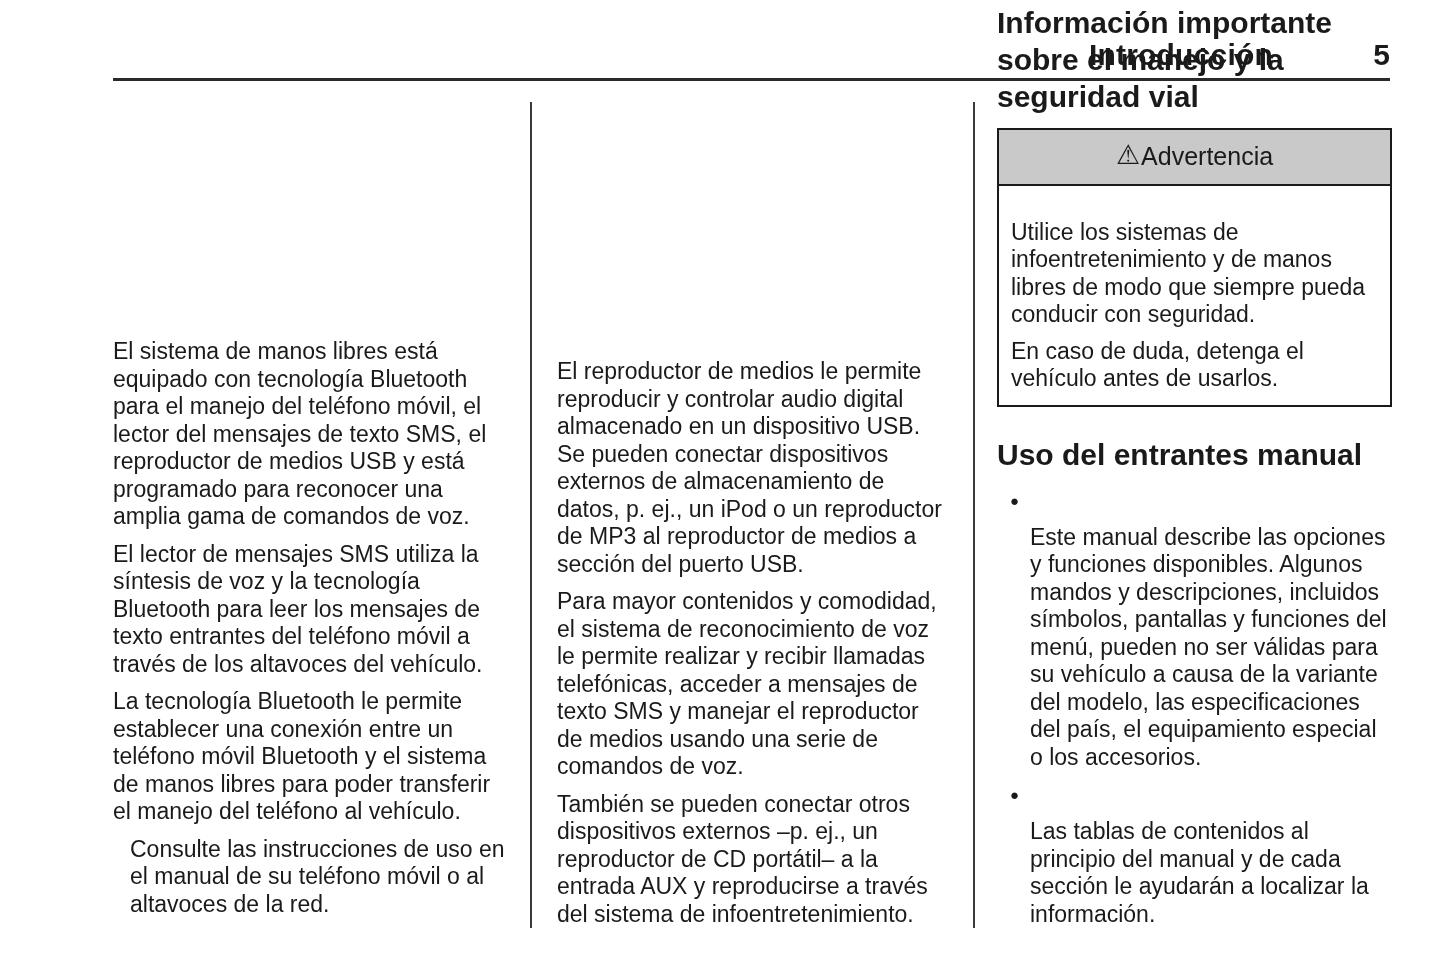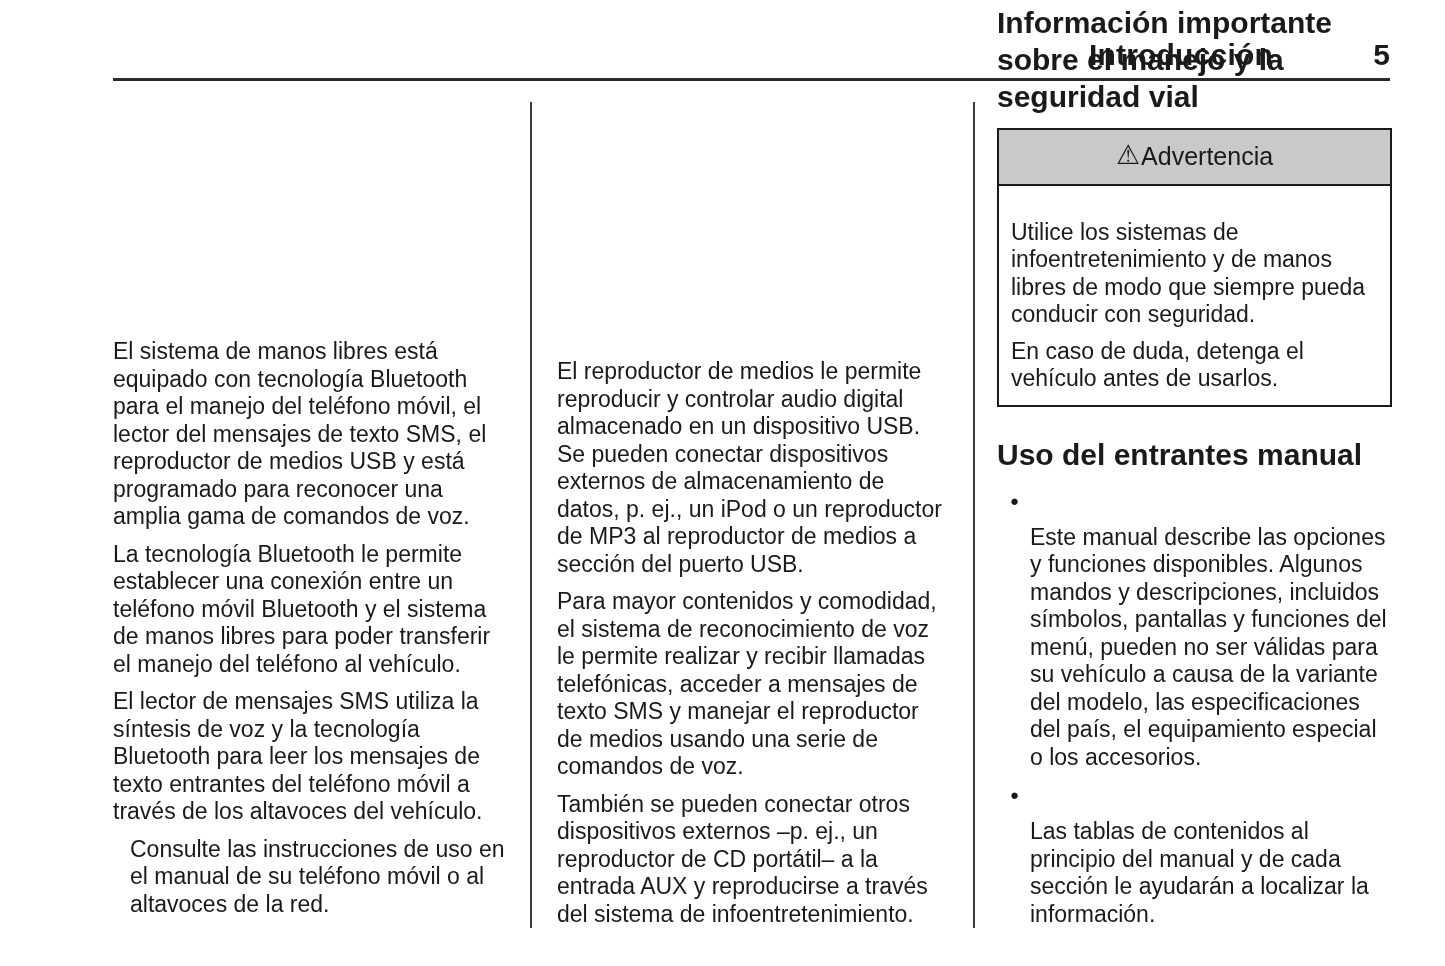--- a/index.html
+++ b/index.html
@@ -118,22 +118,22 @@
 
   <div class="page-header">
     <span class="title">Introducción</span>
     <span class="pagenum">5</span>
   </div>
 
   <div class="columns">
 
     <div class="col col-1">
       <p class="body">El sistema de manos libres está equipado con tecnología Bluetooth para el manejo del teléfono móvil, el lector del mensajes de texto SMS, el reproductor de medios USB y está programado para reconocer una amplia gama de comandos de voz.</p>
+      <p class="body">El lector de mensajes SMS utiliza la síntesis de voz y la tecnología Bluetooth para leer los mensajes de texto entrantes del teléfono móvil a través de los altavoces del vehículo.</p>
       <p class="body">La tecnología Bluetooth le permite establecer una conexión entre un teléfono móvil Bluetooth y el sistema de manos libres para poder transferir el manejo del teléfono al vehículo.</p>
-      <p class="body">El lector de mensajes SMS utiliza la síntesis de voz y la tecnología Bluetooth para leer los mensajes de texto entrantes del teléfono móvil a través de los altavoces del vehículo.</p>
       <div class="note-block">
         <p>Consulte las instrucciones de uso en el manual de su teléfono móvil o al altavoces de la red.</p>
       </div>
     </div>
 
     <div class="divider div-1"></div>
 
     <div class="col col-2">
       <p class="body">El reproductor de medios le permite reproducir y controlar audio digital almacenado en un dispositivo USB. Se pueden conectar dispositivos externos de almacenamiento de datos, p. ej., un iPod o un reproductor de MP3 al reproductor de medios a sección del puerto USB.</p>
       <p class="body">Para mayor contenidos y comodidad, el sistema de reconocimiento de voz le permite realizar y recibir llamadas telefónicas, acceder a mensajes de texto SMS y manejar el reproductor de medios usando una serie de comandos de voz.</p>

